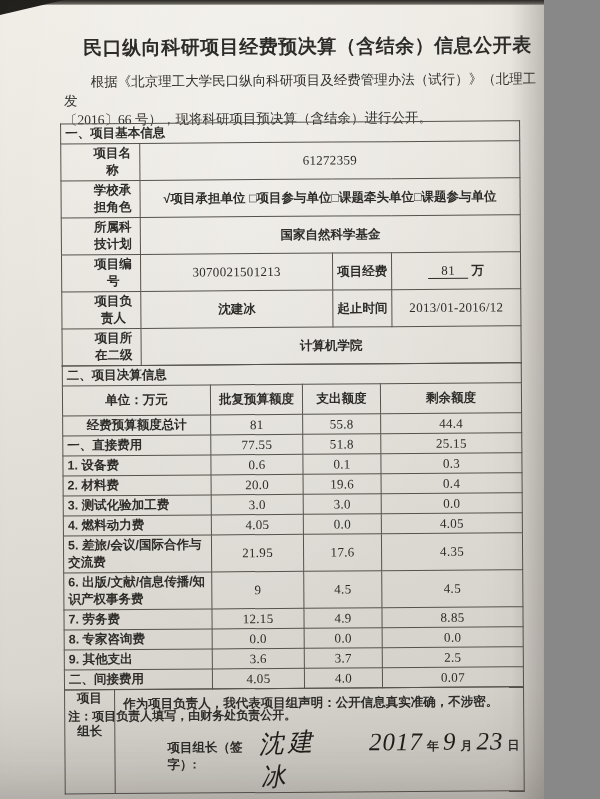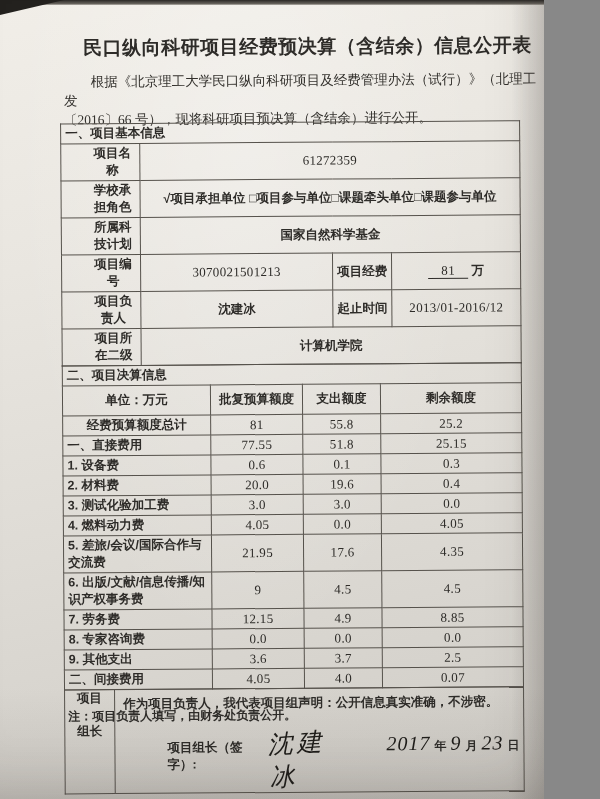--- a/index.html
+++ b/index.html
@@ -39,21 +39,21 @@
   tr.b-row td{height:17px;}
   tr.b-row td.rl{text-align:left;}
   tr.b-row.center-label td.rl{text-align:center;}
   td.sig-cell{height:80px;padding:0;}
   .sig-left{display:flex;flex-direction:column;align-items:center;gap:16px;padding-top:0;height:100%;box-sizing:border-box;}
   .sig-right{position:relative;height:100%;text-align:left;}
   .statement{padding:6px 6px 0 8px;font-size:12.5px;}
   .sign-line{display:flex;align-items:baseline;margin:14px 0 0 52px;}
   .hand{font-family:"Liberation Serif",serif;font-style:italic;font-weight:normal;color:#1f1d1a;}
   .hand-name{font-size:25px;letter-spacing:4px;transform:rotate(-3deg);display:inline-block;margin-left:6px;}
-  .hand-date{font-size:20px;letter-spacing:1px;}
+  .hand-date{font-size:25px;letter-spacing:1px;}
   .date-unit{font-size:12px;font-weight:bold;margin:0 4px;}
   .date-group{margin-left:38px;display:flex;align-items:baseline;}
   .note{position:absolute;top:707px;left:66px;font-size:12px;font-weight:bold;}
   .vignette{position:absolute;inset:0;pointer-events:none;
     box-shadow:inset -28px -30px 60px -32px rgba(50,45,40,.25);}
 </style>
 </head>
 <body>
 
 <div class="photo">
@@ -132,21 +132,21 @@
           <td>批复预算额度</td>
           <td>支出额度</td>
           <td>剩余额度</td>
         </tr>
         </tbody>
           <tbody id="budget-body">
             <tr class="b-row center-label">
     <td class="rl">经费预算额度总计</td>
     <td class="num">81</td>
     <td class="num">55.8</td>
-    <td class="num">25.2</td>
+    <td class="num">44.4</td>
   </tr>
             <tr class="b-row">
     <td class="rl">一、直接费用</td>
     <td class="num">77.55</td>
     <td class="num">51.8</td>
     <td class="num">25.15</td>
   </tr>
             <tr class="b-row">
     <td class="rl">1. 设备费</td>
     <td class="num">0.6</td>

